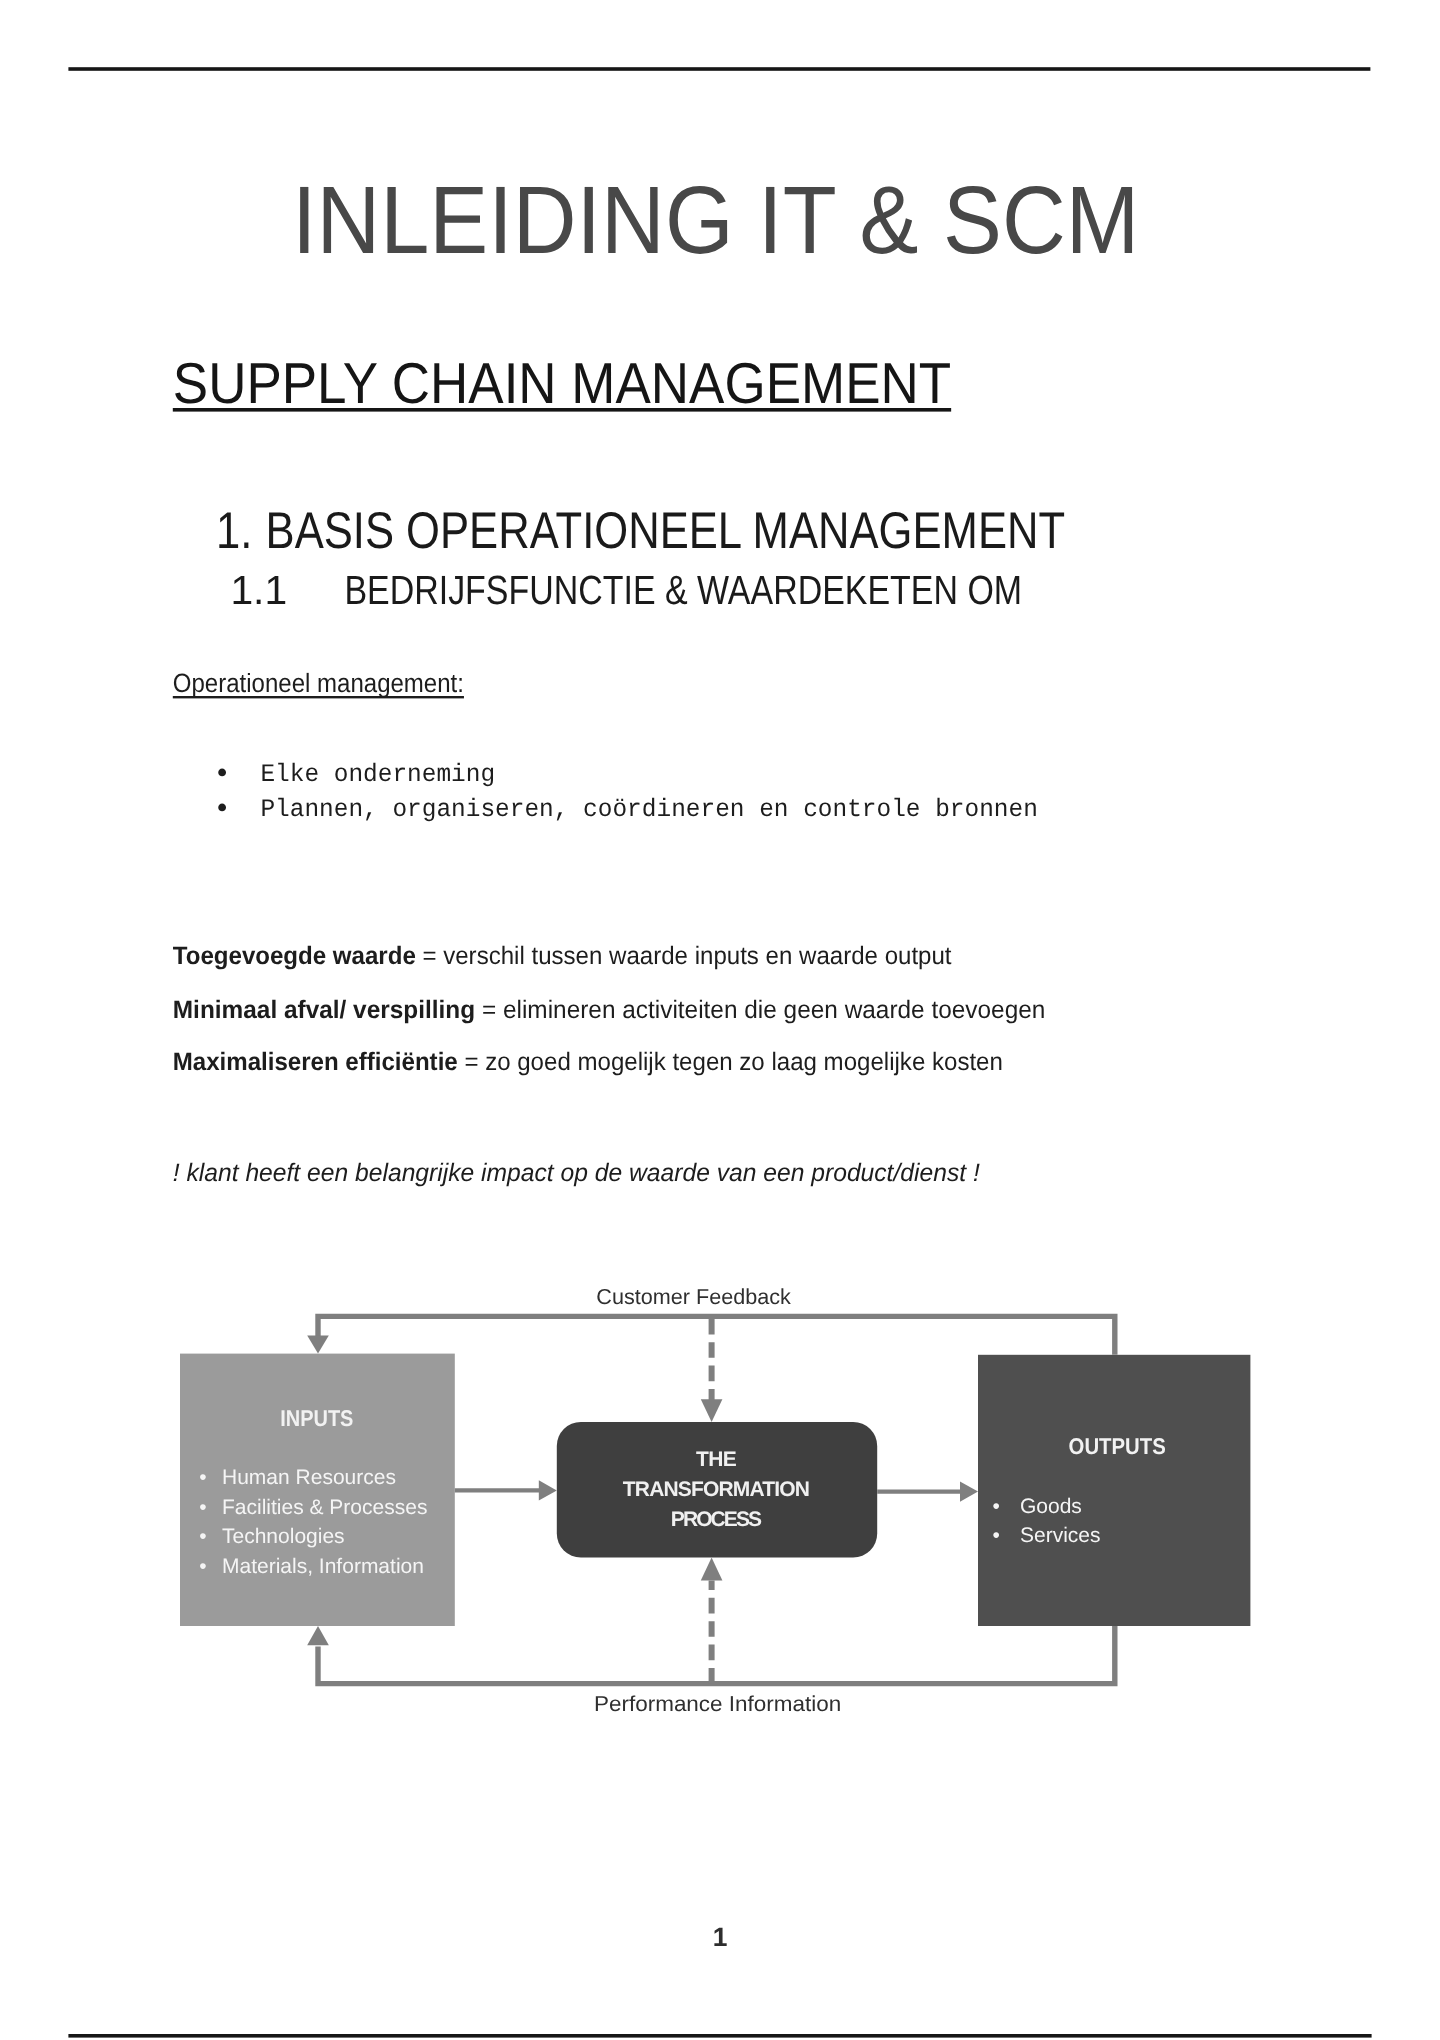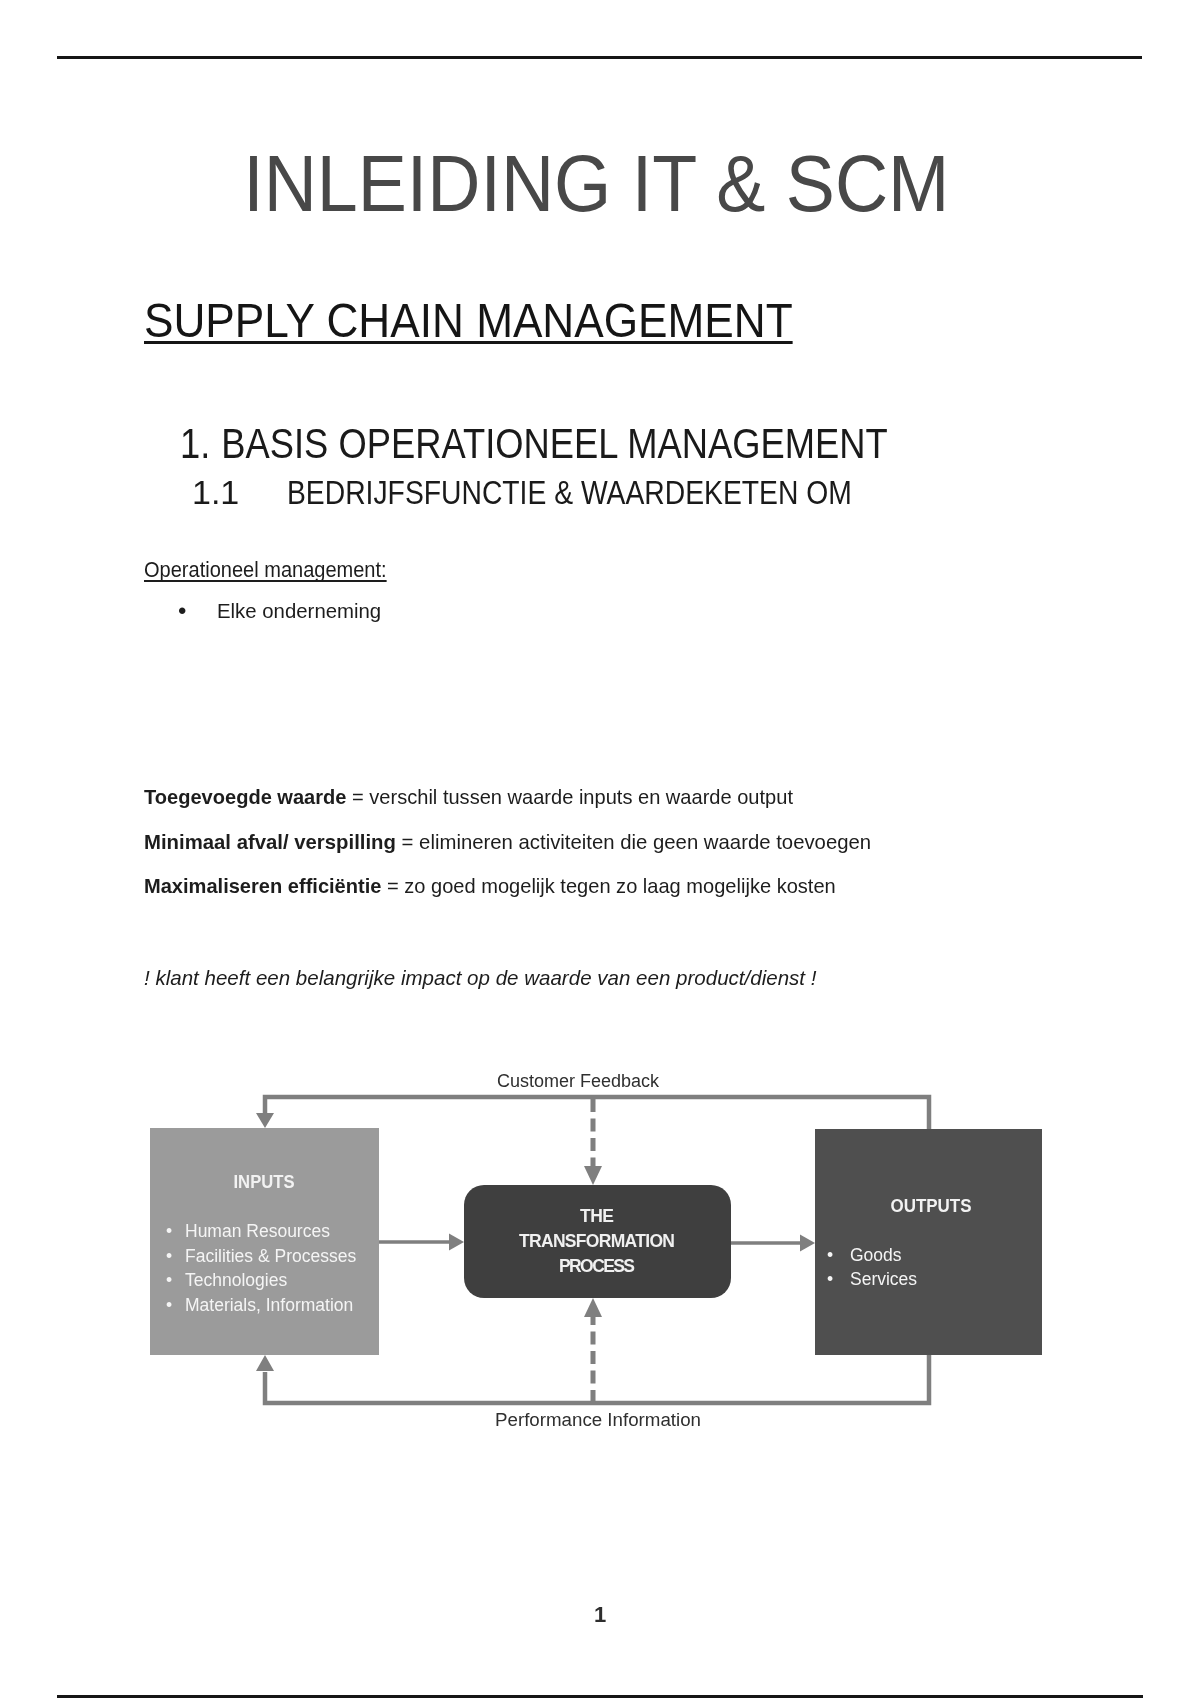--- a/index.html
+++ b/index.html
@@ -23,22 +23,23 @@
        transform:scaleX(0.92);transform-origin:0 0;">SUPPLY CHAIN MANAGEMENT</div>
 
   <div class="abs" id="h1" style="left:180px;top:419px;font-size:43px;color:#1a1a1a;transform:scaleX(0.845);transform-origin:0 0;">1.<span style="margin-left:13px;">BASIS OPERATIONEEL MANAGEMENT</span></div>
 
   <div class="abs" id="h11a" style="left:180px;top:473px;font-size:34px;color:#1a1a1a;margin-left:12px;">1.1</div>
   <div class="abs" id="h11b" style="left:287px;top:473px;font-size:34px;color:#1a1a1a;transform:scaleX(0.832);transform-origin:0 0;">BEDRIJFSFUNCTIE &amp; WAARDEKETEN OM</div>
 
   <div class="abs" id="opman" style="left:144px;top:557px;font-size:22px;
        text-decoration:underline;text-underline-offset:3px;text-decoration-skip-ink:none;transform:scaleX(0.91);transform-origin:0 0;">Operationeel management:</div>
 
-  <div class="abs" id="bullets" style="left:178px;top:596px;font-size:21px;line-height:29px;">
+  <div class="abs" id="bullets" style="left:178px;top:632px;font-size:21px;line-height:29px;font-family:Liberation Mono, monospace;">
     <div><span style="display:inline-block;width:39px;font-size:24px;vertical-align:-1px;">•</span><span class="bt">Elke onderneming</span></div>
+    <div><span style="display:inline-block;width:39px;font-size:24px;vertical-align:-1px;">•</span><span class="bt">Plannen, organiseren, coördineren en controle bronnen</span></div>
   </div>
 
   <div class="defl" style="left:144px;top:785px;"><b>Toegevoegde waarde</b> = verschil tussen waarde inputs en waarde output</div>
   <div class="defl" style="left:144px;top:830px;transform:scaleX(0.968);"><b>Minimaal afval/ verspilling</b> = elimineren activiteiten die geen waarde toevoegen</div>
   <div class="defl" style="left:144px;top:874px;"><b>Maximaliseren efficiëntie</b> = zo goed mogelijk tegen zo laag mogelijke kosten</div>
 
   <div class="abs" style="left:144px;top:966px;font-size:21px;font-style:italic;transform:scaleX(0.978);transform-origin:0 0;">! klant heeft een belangrijke impact op de waarde van een product/dienst !</div>
 
   <svg class="abs" style="left:140px;top:1050px;" width="930" height="395" viewBox="0 0 930 395">
 

